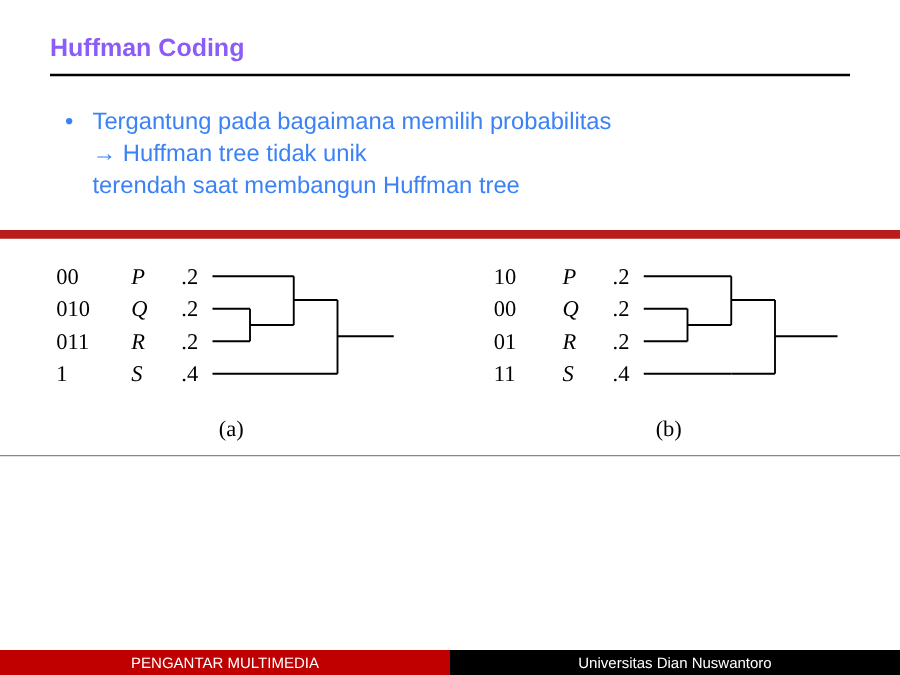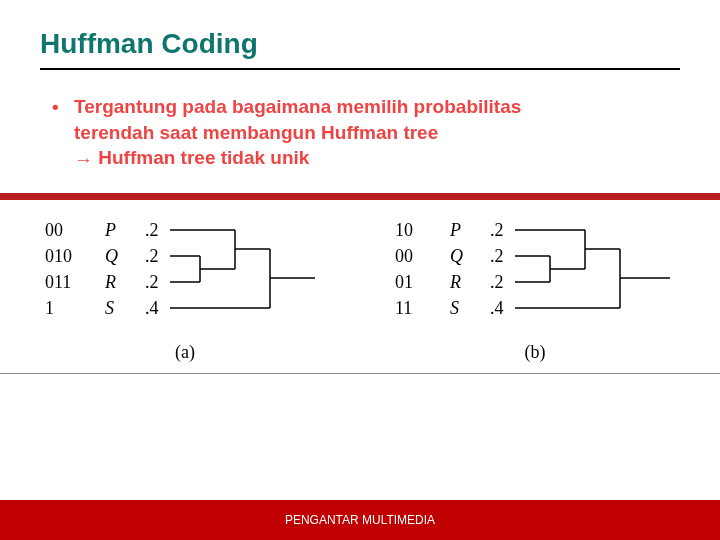--- a/index.html
+++ b/index.html
@@ -8,33 +8,32 @@
     height: 540px;
     font-family: Verdana, Geneva, sans-serif;
     background: #fff;
     position: relative;
     overflow: hidden;
   }
   .slide {
     padding: 28px 40px 0 40px;
   }
   .title {
-    font-size: 28px;
+    font-size: 20px;
     font-weight: bold;
-    color: #0f766e;
+    color: #8b5cf6;
     padding-bottom: 8px;
     border-bottom: 2px solid #000;
     margin-bottom: 24px;
   }
   .bullets {
     font-size: 19px;
-    color: #ef4444;
+    color: #3b82f6;
     line-height: 1.35;
     padding-left: 12px;
-    font-weight: bold;
   }
   .bullets li {
     list-style: none;
     position: relative;
     padding-left: 22px;
     margin-bottom: 6px;
   }
   .bullets li::before {
     content: "•";
     position: absolute;
@@ -67,21 +66,21 @@
   .tree-caption {
     font-family: "Times New Roman", serif;
     font-size: 18px;
     margin-top: 8px;
   }
   .footer {
     position: absolute;
     left: 0;
     bottom: 0;
     width: 100%;
-    height: 40px;
+    height: 20px;
     display: flex;
   }
   .footer-left {
     flex: 1;
     background: #c00000;
     color: #fff;
     font-size: 12px;
     display: flex;
     align-items: center;
     justify-content: center;
@@ -102,25 +101,25 @@
 </head>
 <body>
 
 <div class="slide">
 
   <h1 class="title">Huffman Coding</h1>
 
   <ul class="bullets">
     <li>
       <span>Tergantung pada bagaimana memilih probabilitas</span>
-      <span class="sub">terendah saat membangun Huffman tree</span>
       <span class="sub">
         <span>→</span>
         <span>Huffman tree tidak unik</span>
       </span>
+      <span class="sub">terendah saat membangun Huffman tree</span>
     </li>
   </ul>
 
   <div class="diagram-wrap">
     <div class="diagram-inner">
 
       <div class="tree-block">
         <svg class="tree-svg" width="300" height="120">
 
           <text x="10" y="22" font-size="18">00</text>
@@ -196,13 +195,14 @@
         <div class="tree-caption">(b)</div>
       </div>
 
     </div>
   </div>
 
 </div>
 
 <div class="footer">
   <div class="footer-left">PENGANTAR MULTIMEDIA</div>
+  <div class="footer-right">Universitas Dian Nuswantoro</div>
 </div>
 
 </body></html>

